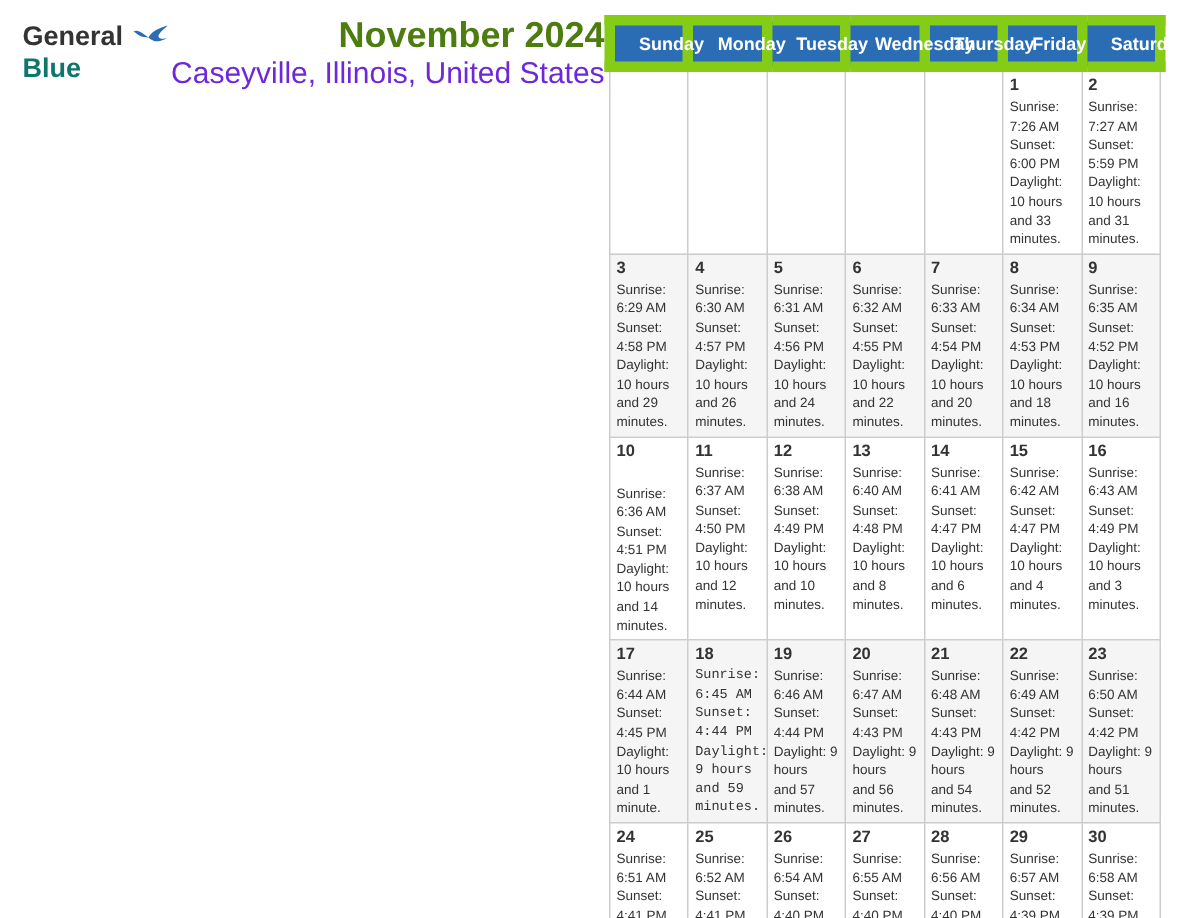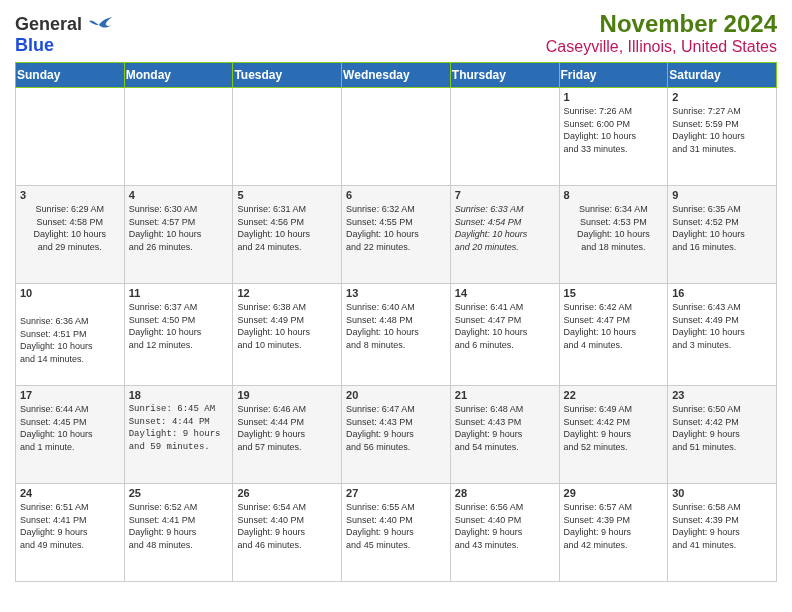--- a/index.html
+++ b/index.html
@@ -8,36 +8,36 @@
       background: #fff;
       width: 792px;
       height: 612px;
       overflow: hidden;
     }
     .page {
       width: 792px;
       height: 592px;
       padding: 10px 15px;
       display: flex;
-      flex-direction: column;
+      flex-direction: row;
     }
     .header {
       display: flex;
       align-items: flex-start;
       justify-content: space-between;
       margin-bottom: 6px;
     }
     .logo {
       display: flex;
       flex-direction: column;
       align-items: flex-start;
       margin-top: 4px;
     }
     .logo-blue {
-      color: #1d4ed8;
+      color: #0f766e;
       font-size: 18px;
       font-weight: bold;
     }
     .logo-bird {
       width: 30px;
       height: 20px;
       margin-left: 2px;
     }
     .logo-row {
       display: flex;
@@ -45,37 +45,37 @@
     }
     .title-block {
       text-align: right;
     }
     .month-title {
       font-size: 24px;
       font-weight: bold;
       color: #4d7c0f;
     }
     .location {
-      font-size: 16px;
-      color: #be185d;
+      font-size: 20px;
+      color: #6d28d9;
     }
     .calendar {
       flex: 1;
       border-collapse: collapse;
       width: 100%;
       table-layout: fixed;
     }
     .calendar th {
       background: #2a6db5;
       color: #fff;
       font-size: 12px;
       font-weight: bold;
-      padding: 5px 1px;
+      padding: 5px 16px;
       text-align: left;
-      border: 1px solid #84cc16;
+      border: 7px solid #84cc16;
     }
     .calendar td {
       vertical-align: top;
       border: 1px solid #ccc;
       padding: 3px 4px;
       font-size: 9.5px;
       color: #333;
       height: 82px;
       background: #fff;
     }
@@ -148,21 +148,21 @@
             <span class="day-num">2</span>
             <div class="day-info" style="white-space: pre-line;">Sunrise: 7:27 AM
 Sunset: 5:59 PM
 Daylight: 10 hours
 and 31 minutes.</div>
           </td>
         </tr>
         <tr>
           <td>
             <span class="day-num">3</span>
-            <div class="day-info" style="white-space: pre-line; text-align: center;">Sunrise: 6:29 AM
+            <div class="day-info" style="white-space: pre-line;">Sunrise: 6:29 AM
 Sunset: 4:58 PM
 Daylight: 10 hours
 and 29 minutes.</div>
           </td>
           <td>
             <span class="day-num">4</span>
             <div class="day-info" style="white-space: pre-line;">Sunrise: 6:30 AM
 Sunset: 4:57 PM
 Daylight: 10 hours
 and 26 minutes.</div>
@@ -176,28 +176,28 @@
           </td>
           <td>
             <span class="day-num">6</span>
             <div class="day-info" style="white-space: pre-line;">Sunrise: 6:32 AM
 Sunset: 4:55 PM
 Daylight: 10 hours
 and 22 minutes.</div>
           </td>
           <td>
             <span class="day-num">7</span>
-            <div class="day-info" style="white-space: pre-line; font-style: italic;">Sunrise: 6:33 AM
+            <div class="day-info" style="white-space: pre-line;">Sunrise: 6:33 AM
 Sunset: 4:54 PM
 Daylight: 10 hours
 and 20 minutes.</div>
           </td>
           <td>
             <span class="day-num">8</span>
-            <div class="day-info" style="white-space: pre-line; text-align: center;">Sunrise: 6:34 AM
+            <div class="day-info" style="white-space: pre-line;">Sunrise: 6:34 AM
 Sunset: 4:53 PM
 Daylight: 10 hours
 and 18 minutes.</div>
           </td>
           <td>
             <span class="day-num">9</span>
             <div class="day-info" style="white-space: pre-line;">Sunrise: 6:35 AM
 Sunset: 4:52 PM
 Daylight: 10 hours
 and 16 minutes.</div>

